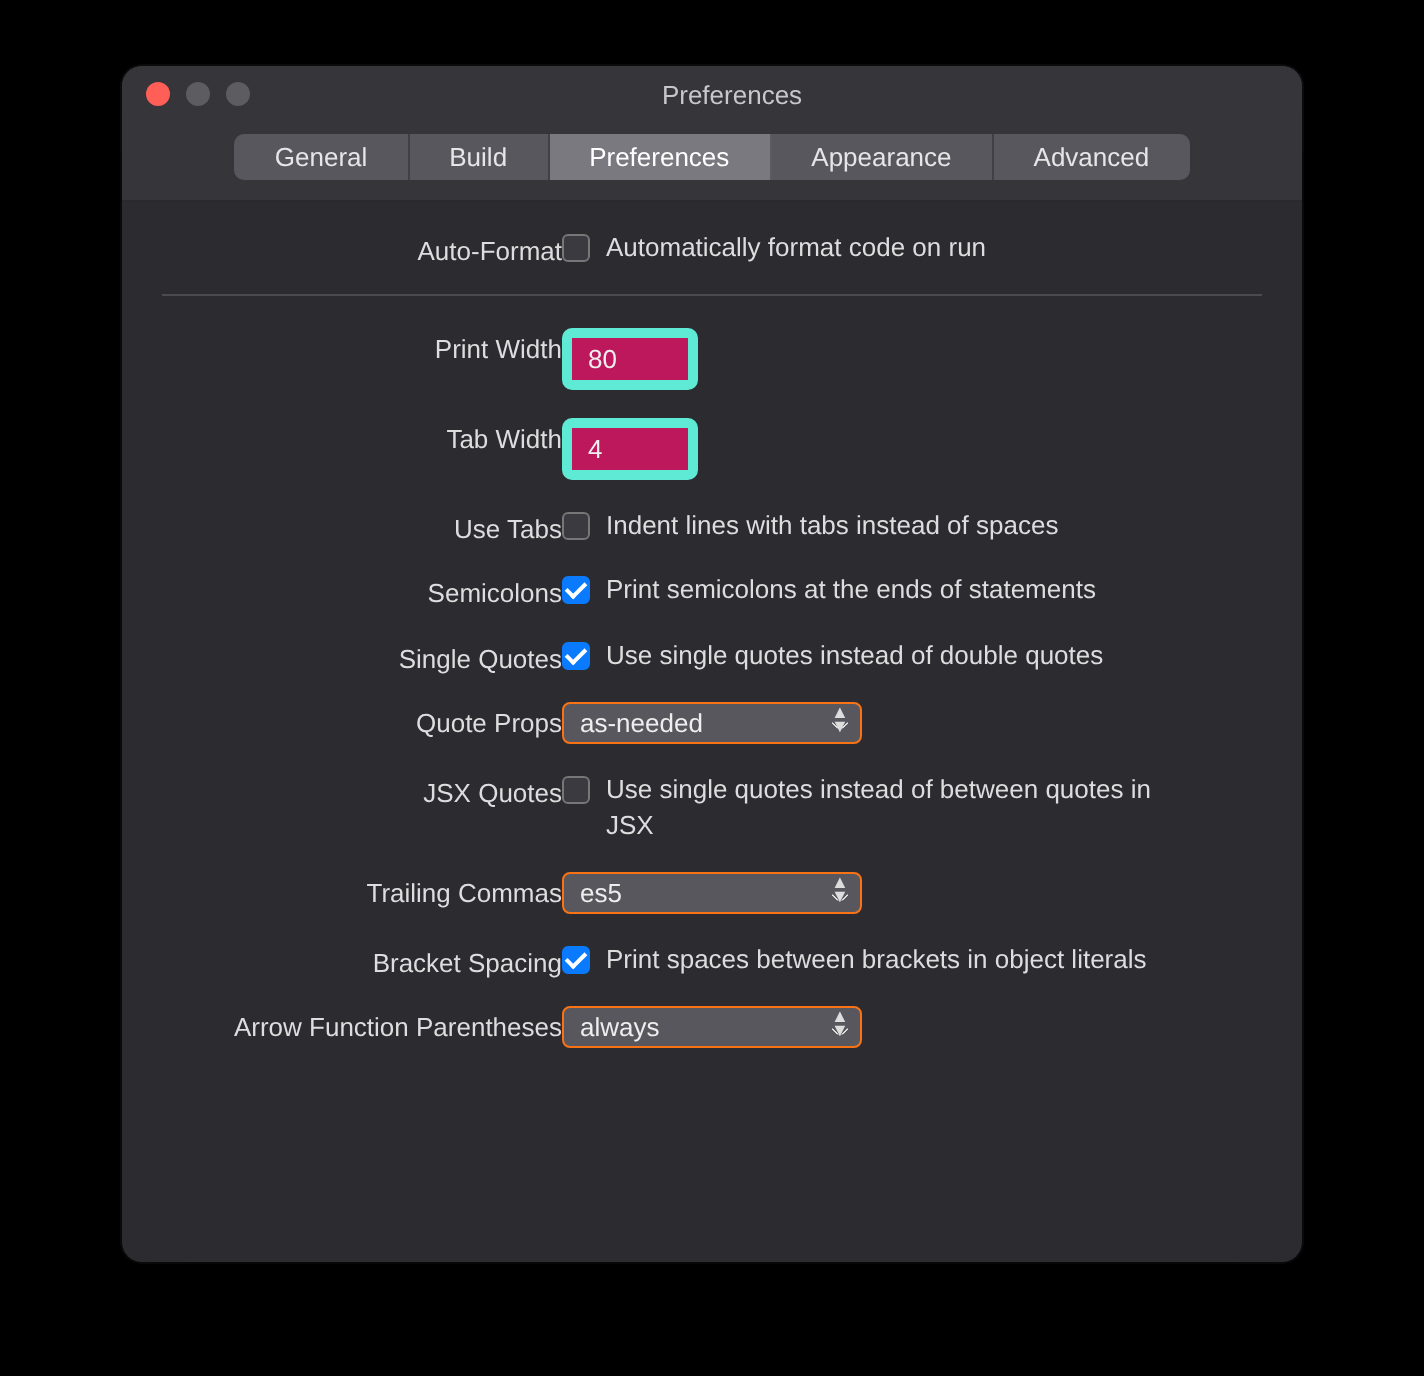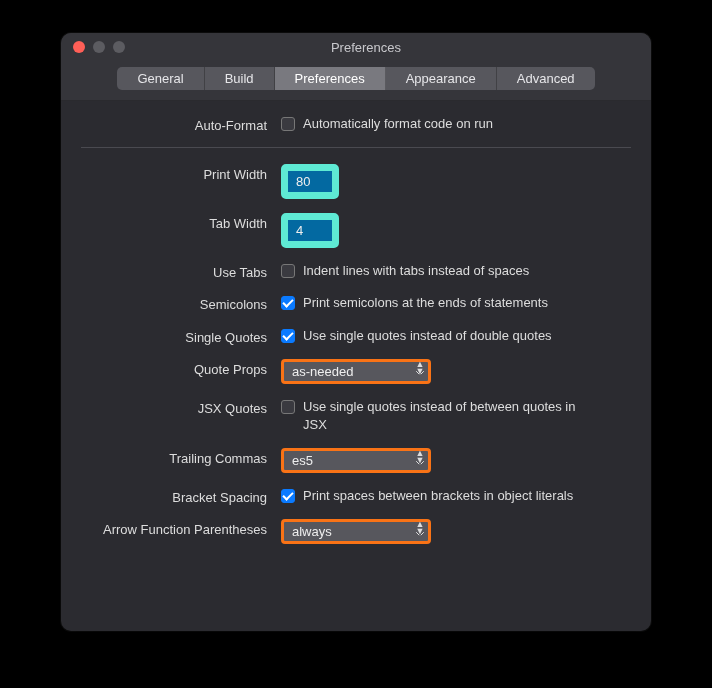--- a/index.html
+++ b/index.html
@@ -79,42 +79,42 @@
       padding: 14px 20px 20px 20px;
     }
     .form-row {
       display: flex;
       align-items: flex-start;
       margin-bottom: 14px;
     }
     .form-label {
       width: 200px;
       text-align: right;
-      padding-right: 14px;
+      padding-right: 0;
       padding-top: 3px;
       color: #ddd;
       font-size: 13px;
       flex-shrink: 0;
     }
     .form-control {
       flex: 1;
       display: flex;
       align-items: flex-start;
       gap: 8px;
       max-width: 300px;
     }
     .divider {
       height: 1px;
       background: #4a4a50;
       margin: 8px 0 16px 0;
     }
     input[type="text"].num {
-      width: 58px;
-      background: #0369a1;
-      border: 7px solid #5eead4;
+      width: 68px;
+      background: #be185d;
+      border: 5px solid #5eead4;
       border-radius: 5px;
       color: #eee;
       padding: 3px 8px;
       font-size: 13px;
     }
     .checkbox {
       width: 14px; height: 14px;
       border: 1px solid #777;
       border-radius: 3px;
       background: #3a3a40;
@@ -142,21 +142,21 @@
       line-height: 1.4;
       cursor: pointer;
     }
     .select {
       position: relative;
       width: 150px;
     }
     .select select {
       width: 100%;
       background: #57575d;
-      border: 3px solid #f97316;
+      border: 1px solid #f97316;
       border-radius: 4px;
       color: #eee;
       padding: 2px 22px 2px 8px;
       font-size: 13px;
       appearance: none;
       -webkit-appearance: none;
       cursor: pointer;
     }
     .select::after {
       content: "";

